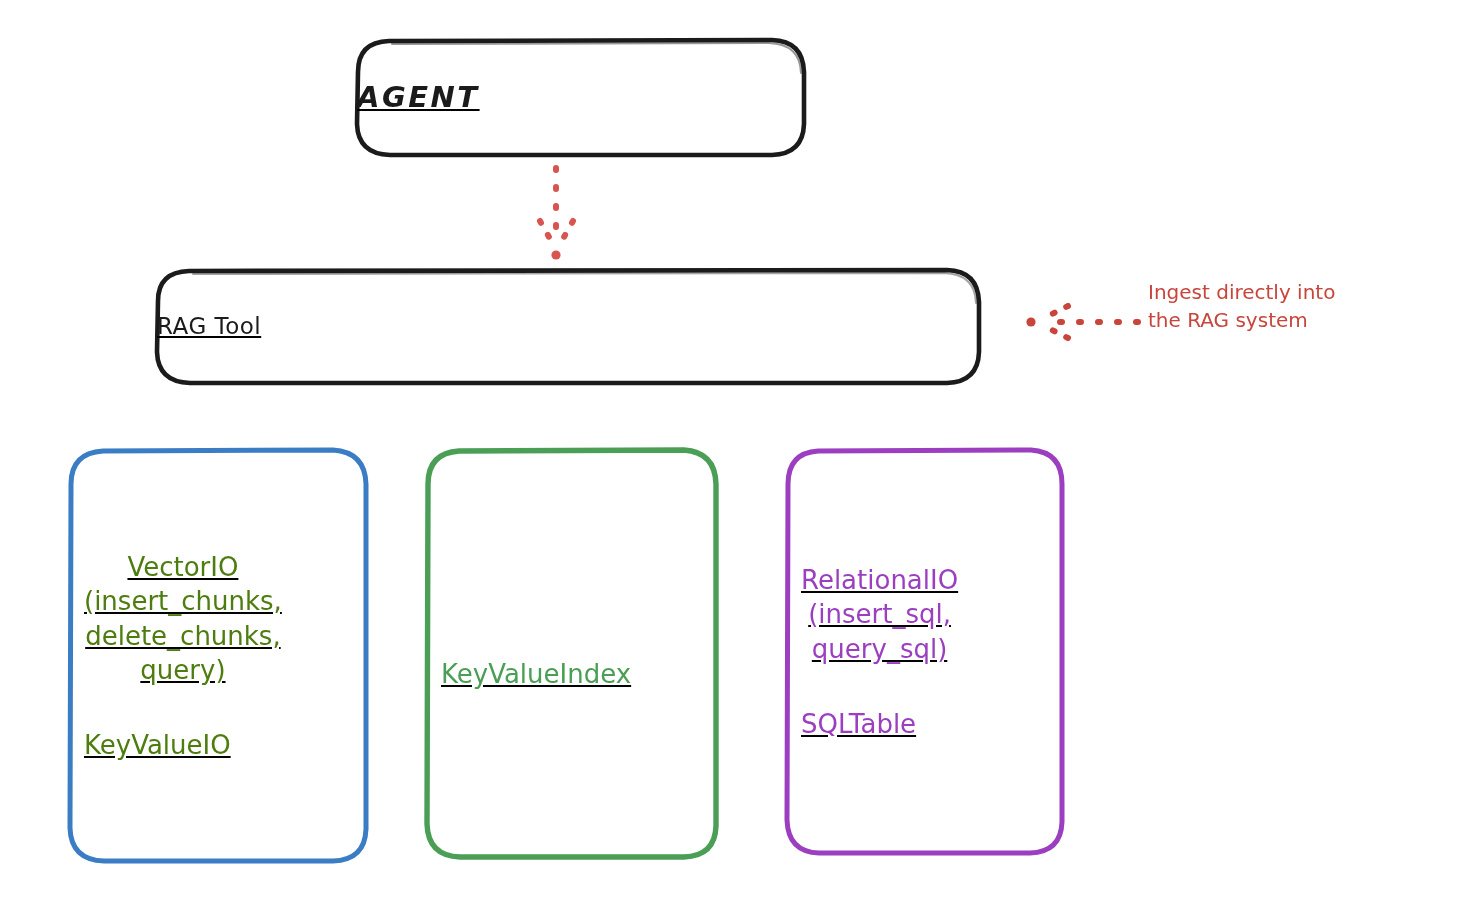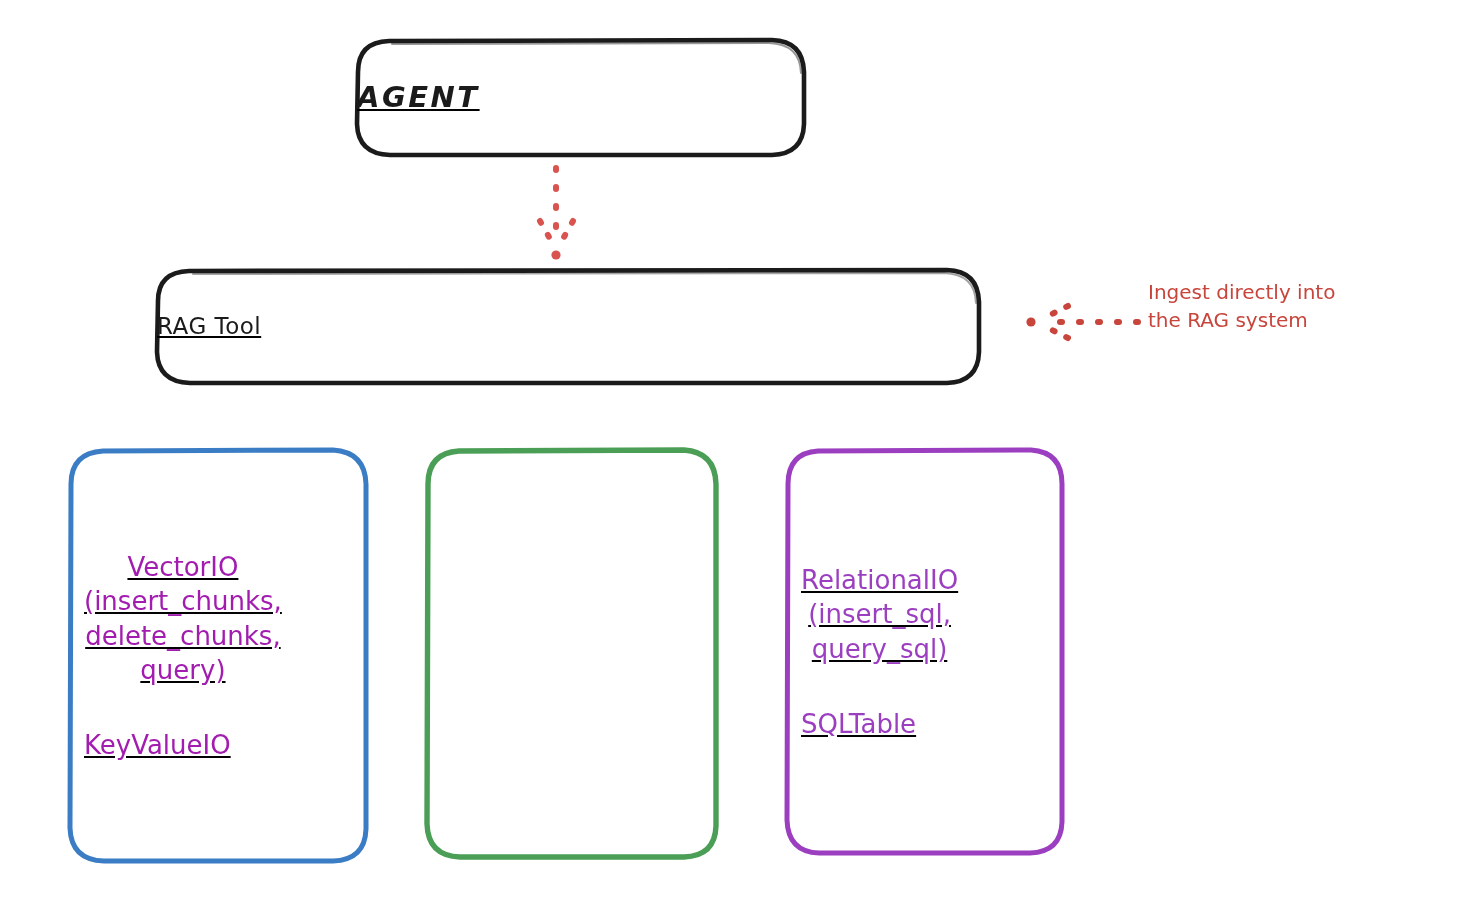--- a/index.html
+++ b/index.html
@@ -88,21 +88,21 @@
   .card .node-label {
     font-size: 26px;
     line-height: 1.33;
   }
   .card .node-sublabel {
     font-size: 26px;
     margin-top: 40px;
     line-height: 1.33;
   }
   #vectorio-node .node-label,
-  #vectorio-node .node-sublabel { color: #a21caf; }
+  #vectorio-node .node-sublabel { color: #4d7c0f; }
   #keyvalueio-node .node-label,
   #keyvalueio-node .node-sublabel { color: #4a9e55; }
   #relationalio-node .node-label,
   #relationalio-node .node-sublabel { color: #9b3fc0; }
 
   
   #ingest-annotation {
     position: absolute;
     left: 1148px;
     top: 278px;
@@ -156,20 +156,21 @@
 
 <div class="node card" id="vectorio-node">
   <div class="node-label">VectorIO
 (insert_chunks,
 delete_chunks,
 query)</div>
   <div class="node-sublabel">KeyValueIO</div>
 </div>
 
 <div class="node card" id="keyvalueio-node">
+  <div class="node-sublabel">KeyValueIndex</div>
 </div>
 
 <div class="node card" id="relationalio-node">
   <div class="node-label">RelationalIO
 (insert_sql,
 query_sql)</div>
   <div class="node-sublabel">SQLTable</div>
 </div>
 
 <div id="ingest-annotation">Ingest directly into

